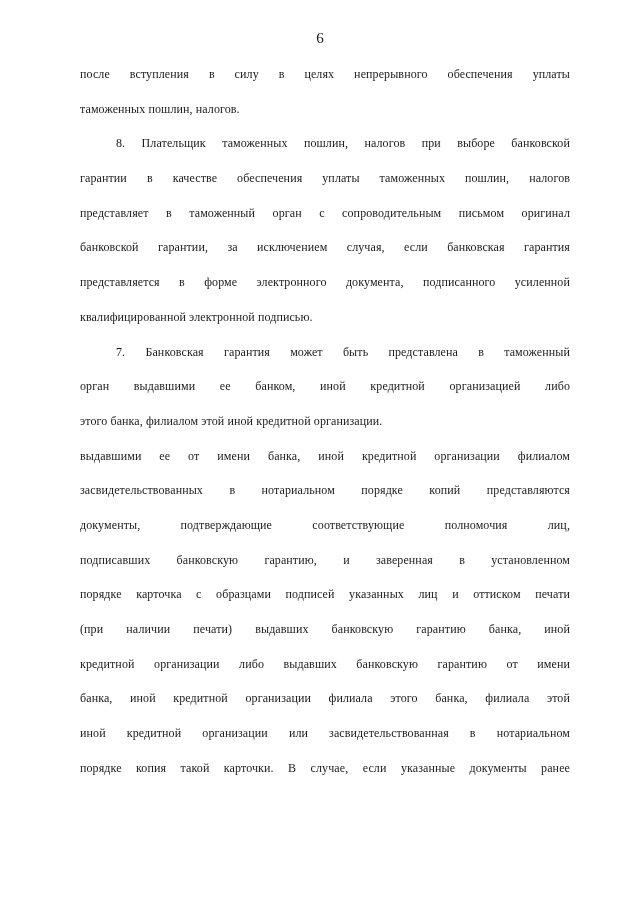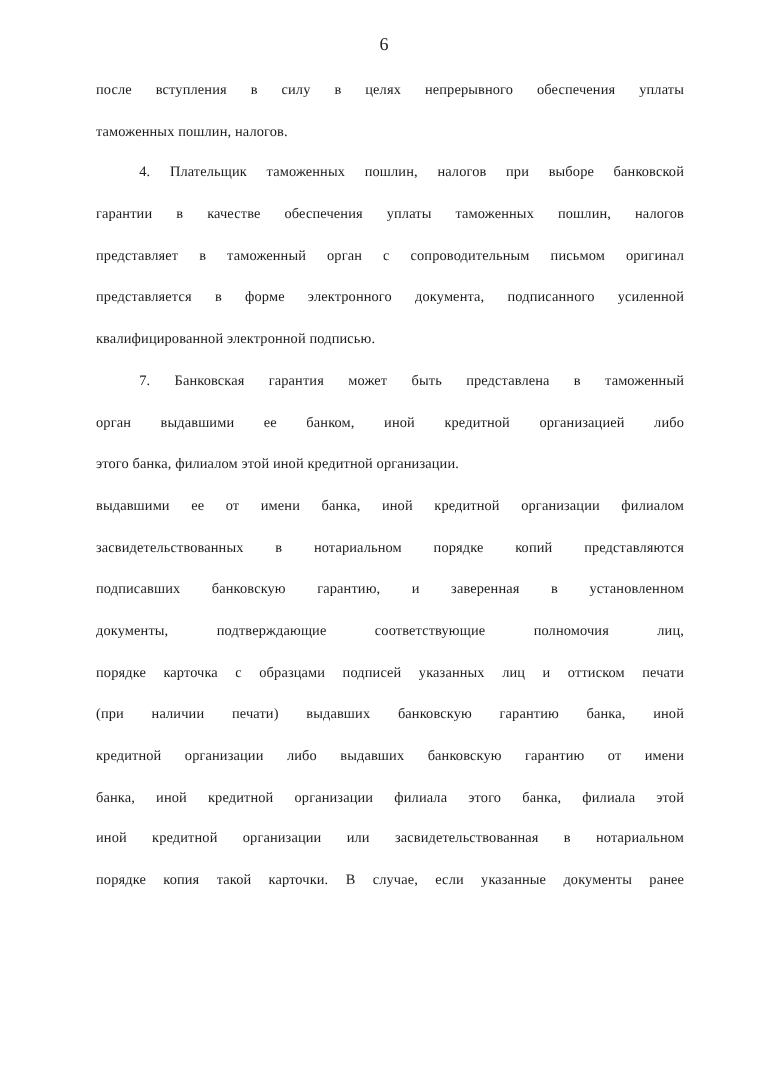--- a/index.html
+++ b/index.html
@@ -61,38 +61,39 @@
   <div class="page-number">6</div>
 
   <div class="body-text">
 
     <div class="para">
       <div class="line">после вступления в силу в целях непрерывного обеспечения уплаты</div>
       <div class="line end">таможенных пошлин, налогов.</div>
     </div>
 
     <div class="para">
-      <div class="line indent">4. Плательщик таможенных пошлин, налогов при выборе банковской</div>
+      <div class="line indent">8. Плательщик таможенных пошлин, налогов при выборе банковской</div>
       <div class="line">гарантии в качестве обеспечения уплаты таможенных пошлин, налогов</div>
       <div class="line">представляет в таможенный орган с сопроводительным письмом оригинал</div>
+      <div class="line">банковской гарантии, за исключением случая, если банковская гарантия</div>
       <div class="line">представляется в форме электронного документа, подписанного усиленной</div>
       <div class="line end">квалифицированной электронной подписью.</div>
     </div>
 
     <div class="para">
       <div class="line indent">7. Банковская гарантия может быть представлена в таможенный</div>
       <div class="line">орган выдавшими ее банком, иной кредитной организацией либо</div>
       <div class="line end">этого банка, филиалом этой иной кредитной организации.</div>
       <div class="line">выдавшими ее от имени банка, иной кредитной организации филиалом</div>
     </div>
 
     <div class="para">
       <div class="line">засвидетельствованных в нотариальном порядке копий представляются</div>
+      <div class="line">документы, подтверждающие соответствующие полномочия лиц,</div>
       <div class="line">подписавших банковскую гарантию, и заверенная в установленном</div>
-      <div class="line">документы, подтверждающие соответствующие полномочия лиц,</div>
       <div class="line">порядке карточка с образцами подписей указанных лиц и оттиском печати</div>
       <div class="line">(при наличии печати) выдавших банковскую гарантию банка, иной</div>
       <div class="line">кредитной организации либо выдавших банковскую гарантию от имени</div>
       <div class="line">банка, иной кредитной организации филиала этого банка, филиала этой</div>
       <div class="line">иной кредитной организации или засвидетельствованная в нотариальном</div>
       <div class="line">порядке копия такой карточки. В случае, если указанные документы ранее</div>
     </div>
 
   </div>
 </div>

